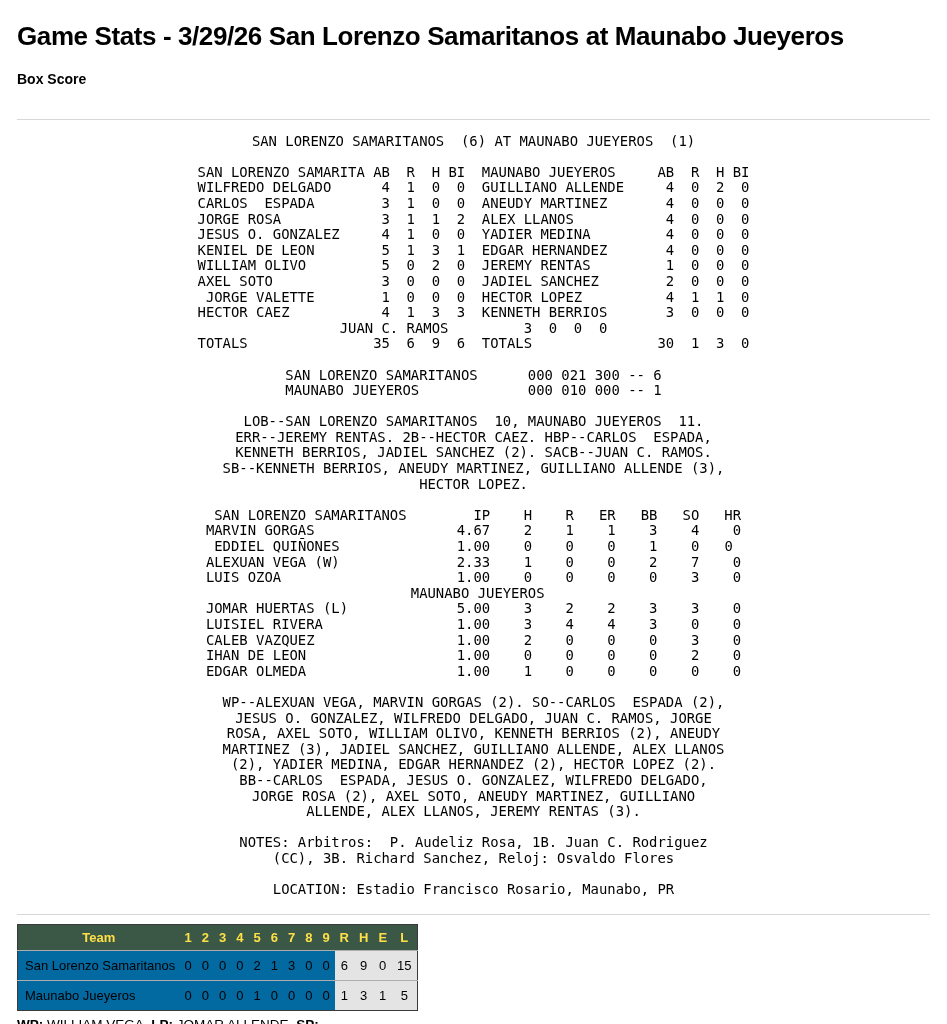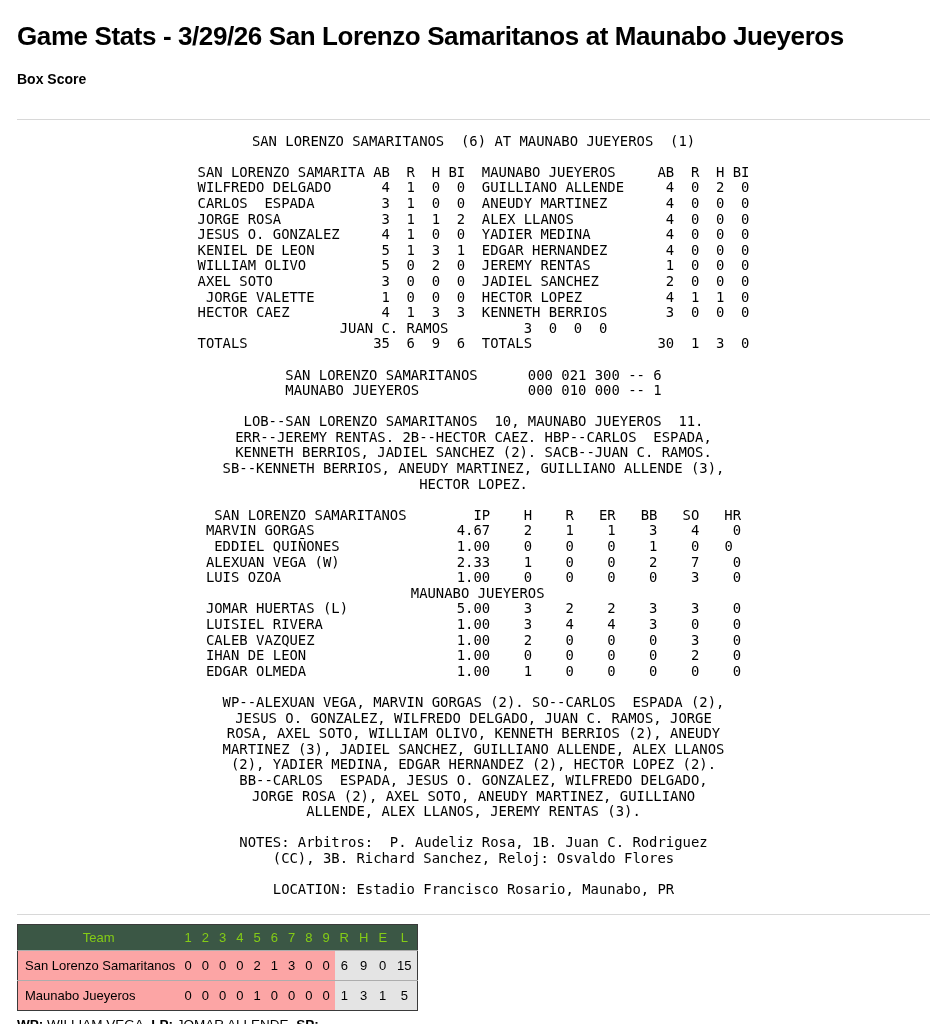--- a/index.html
+++ b/index.html
@@ -49,34 +49,34 @@
     text-align: center;
   }
   table.linescore {
     border-collapse: collapse;
     margin-top: 9px;
     border: 1px solid var(--table-border);
     font-size: 13px;
   }
   table.linescore th {
     background: var(--header-green);
-    color: #84cc16;
-    font-weight: normal;
+    color: #fde047;
+    font-weight: bold;
     padding: 5px 5px;
     text-align: center;
   }
   table.linescore th.team-col {
     width: 162px;
     text-align: center;
   }
   table.linescore td {
     padding: 7px 5px;
     text-align: center;
     border-top: 1px solid var(--row-line);
-    background: #fca5a5;
+    background: #0369a1;
   }
   table.linescore td.team-cell {
     text-align: left;
     padding-left: 7px;
     padding-right: 4px;
   }
   table.linescore td.rhel {
     background: var(--rhel-gray);
   }
   p.pitchers {

